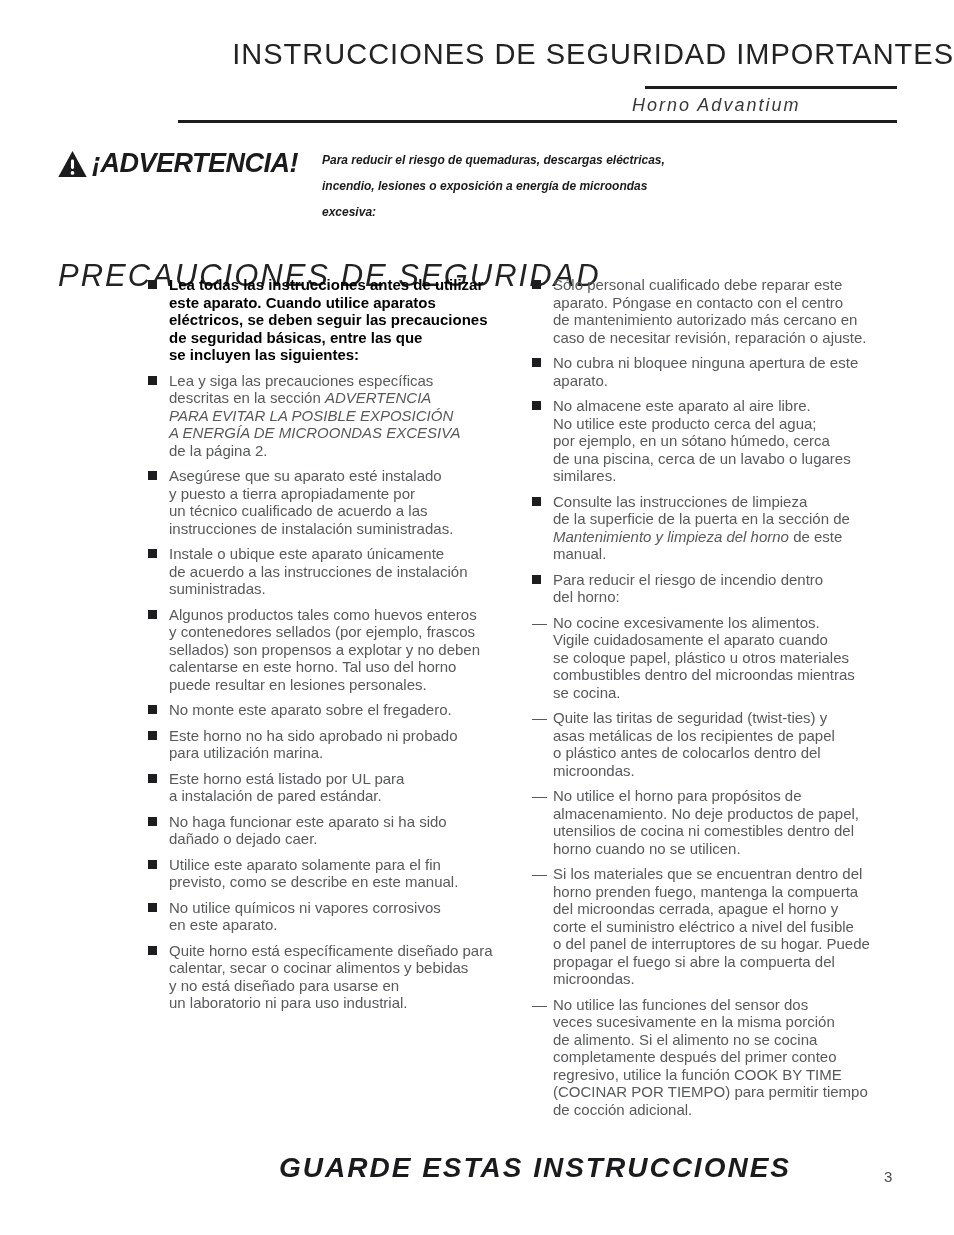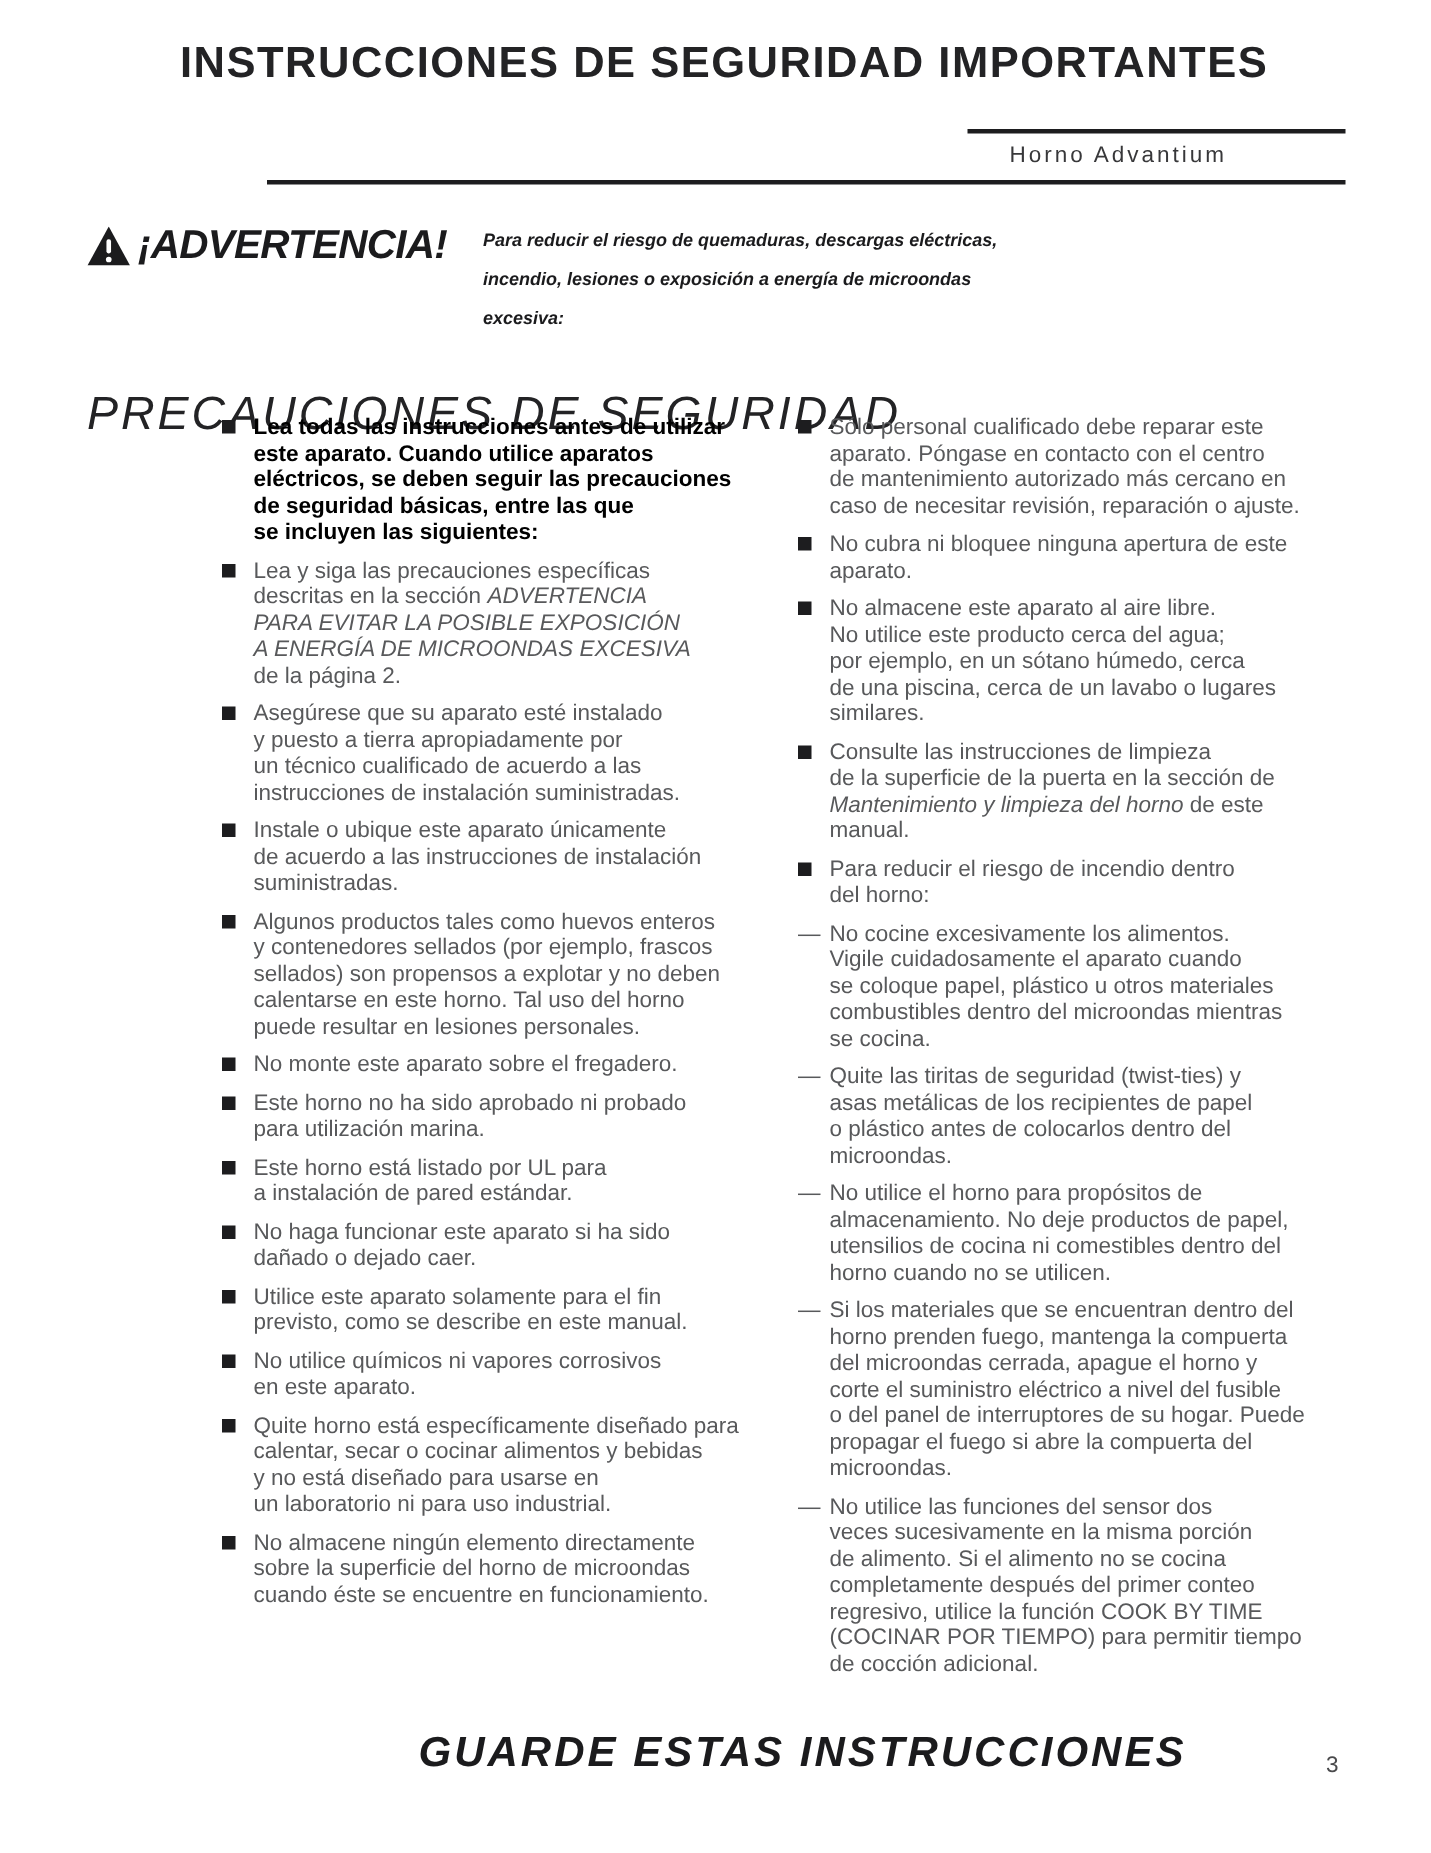--- a/index.html
+++ b/index.html
@@ -7,36 +7,37 @@
   body { font-family: "Liberation Sans", sans-serif; }
   .page {
     position: relative;
     width: 954px;
     height: 1235px;
     background: #ffffff;
     overflow: hidden;
   }
   .doc-title {
     position: absolute;
-    top: 26px; left: 120px; width: 834px;
-    text-align: left;
+    top: 38px; left: 120px; width: 834px;
+    text-align: right;
     font-size: 29px;
     letter-spacing: 1px;
     color: #232325;
-    font-weight: 700;
+    font-weight: 400;
   }
   .rule-top {
     position: absolute;
     top: 86px; left: 645px; width: 252px; height: 3px;
     background: #1d1d1f;
   }
   .doc-subtitle {
     position: absolute;
-    top: 95px; left: 673px;
-    font-size: 15px;
+    top: 95px; left: 632px;
+    font-style: italic;
+    font-size: 18px;
     letter-spacing: 2px;
     color: #38383a;
   }
   .rule-long {
     position: absolute;
     top: 120px; left: 178px; width: 719px; height: 3px;
     background: #1d1d1f;
   }
   .warning-label {
     position: absolute;
@@ -178,23 +179,20 @@
       <div class="item"><span class="marker square"></span><span><span>No haga funcionar este aparato si ha sido
 dañado o dejado caer.</span></span></div>
       <div class="item"><span class="marker square"></span><span><span>Utilice este aparato solamente para el fin
 previsto, como se describe en este manual.</span></span></div>
       <div class="item"><span class="marker square"></span><span><span>No utilice químicos ni vapores corrosivos
 en este aparato.</span></span></div>
       <div class="item"><span class="marker square"></span><span><span>Quite horno está específicamente diseñado para
 calentar, secar o cocinar alimentos y bebidas
 y no está diseñado para usarse en
 un laboratorio ni para uso industrial.</span></span></div>
-      <div class="item"><span class="marker square"></span><span><span>No almacene ningún elemento directamente
-sobre la superficie del horno de microondas
-cuando éste se encuentre en funcionamiento.</span></span></div>
     </div>
   <div id="col-right" class="col col-right">
       <div class="item"><span class="marker square"></span><span><span>Sólo personal cualificado debe reparar este
 aparato. Póngase en contacto con el centro
 de mantenimiento autorizado más cercano en
 caso de necesitar revisión, reparación o ajuste.</span></span></div>
       <div class="item"><span class="marker square"></span><span><span>No cubra ni bloquee ninguna apertura de este
 aparato.</span></span></div>
       <div class="item"><span class="marker square"></span><span><span>No almacene este aparato al aire libre.
 No utilice este producto cerca del agua;

